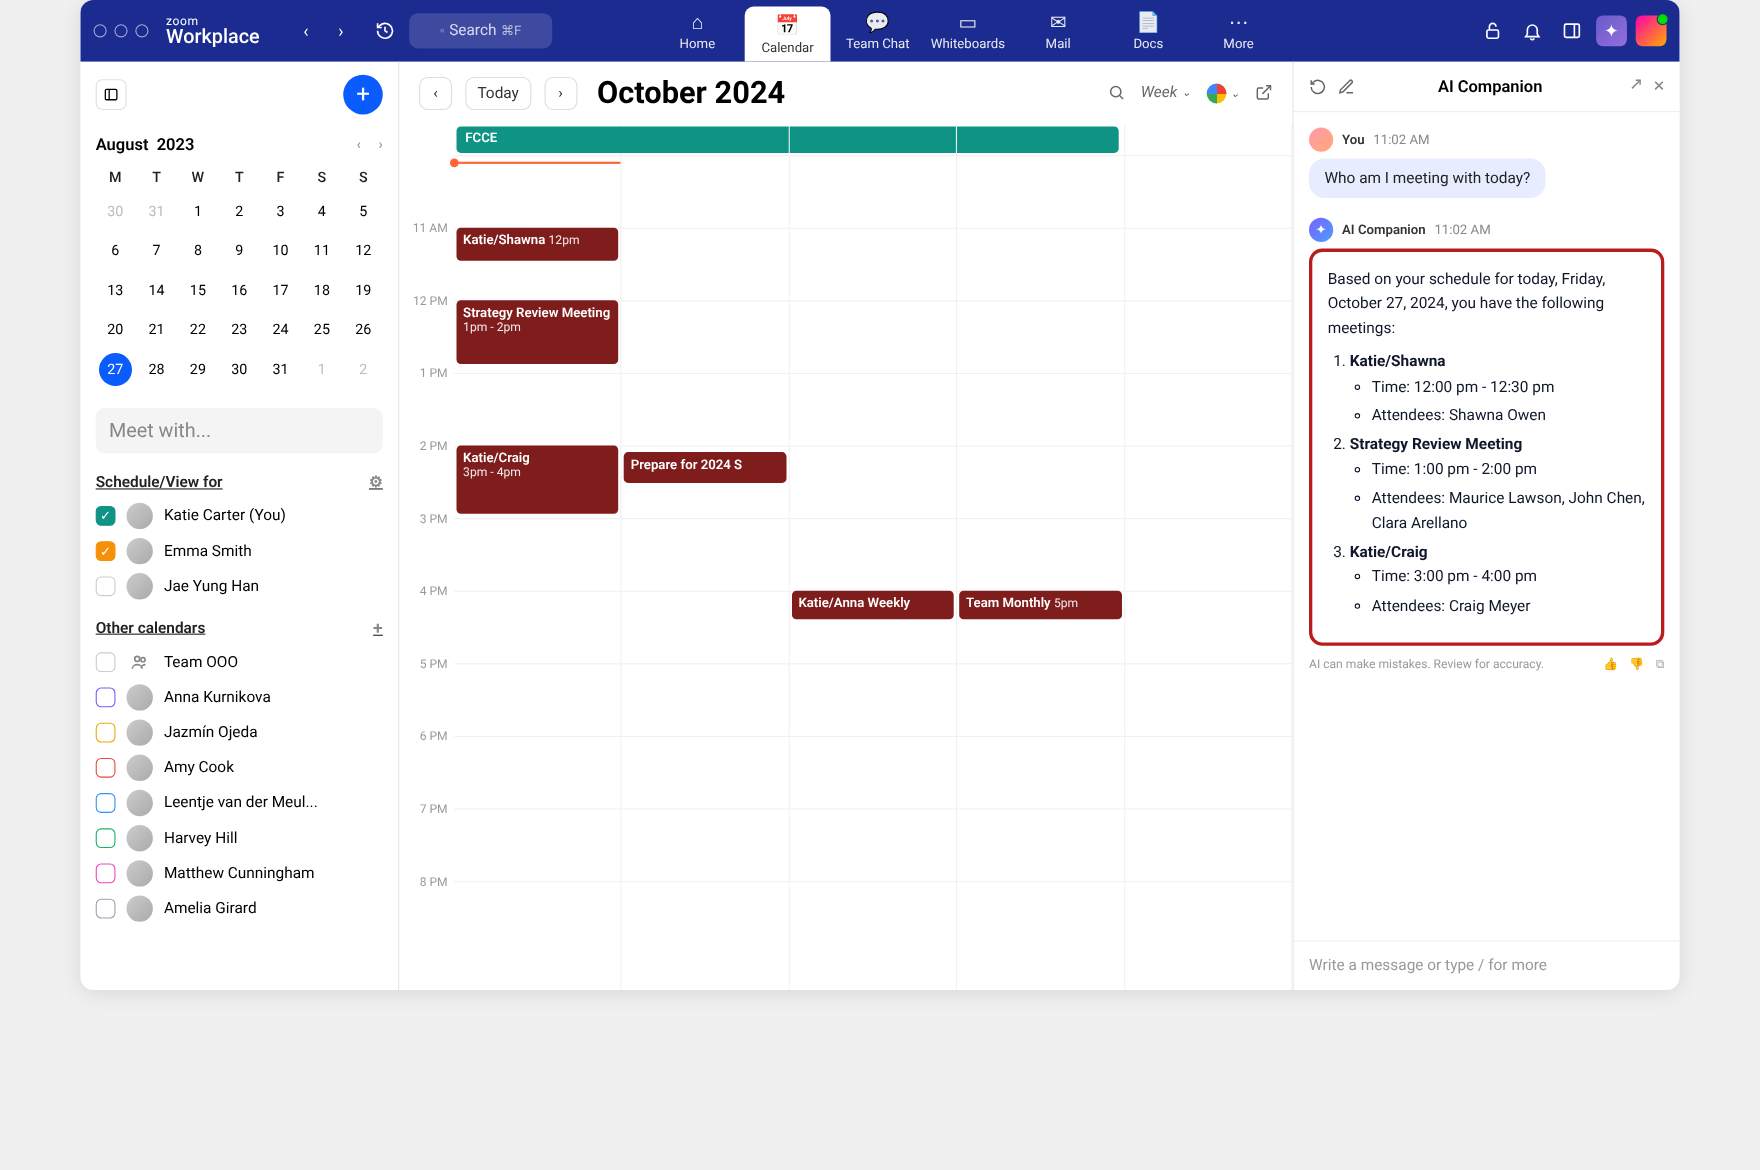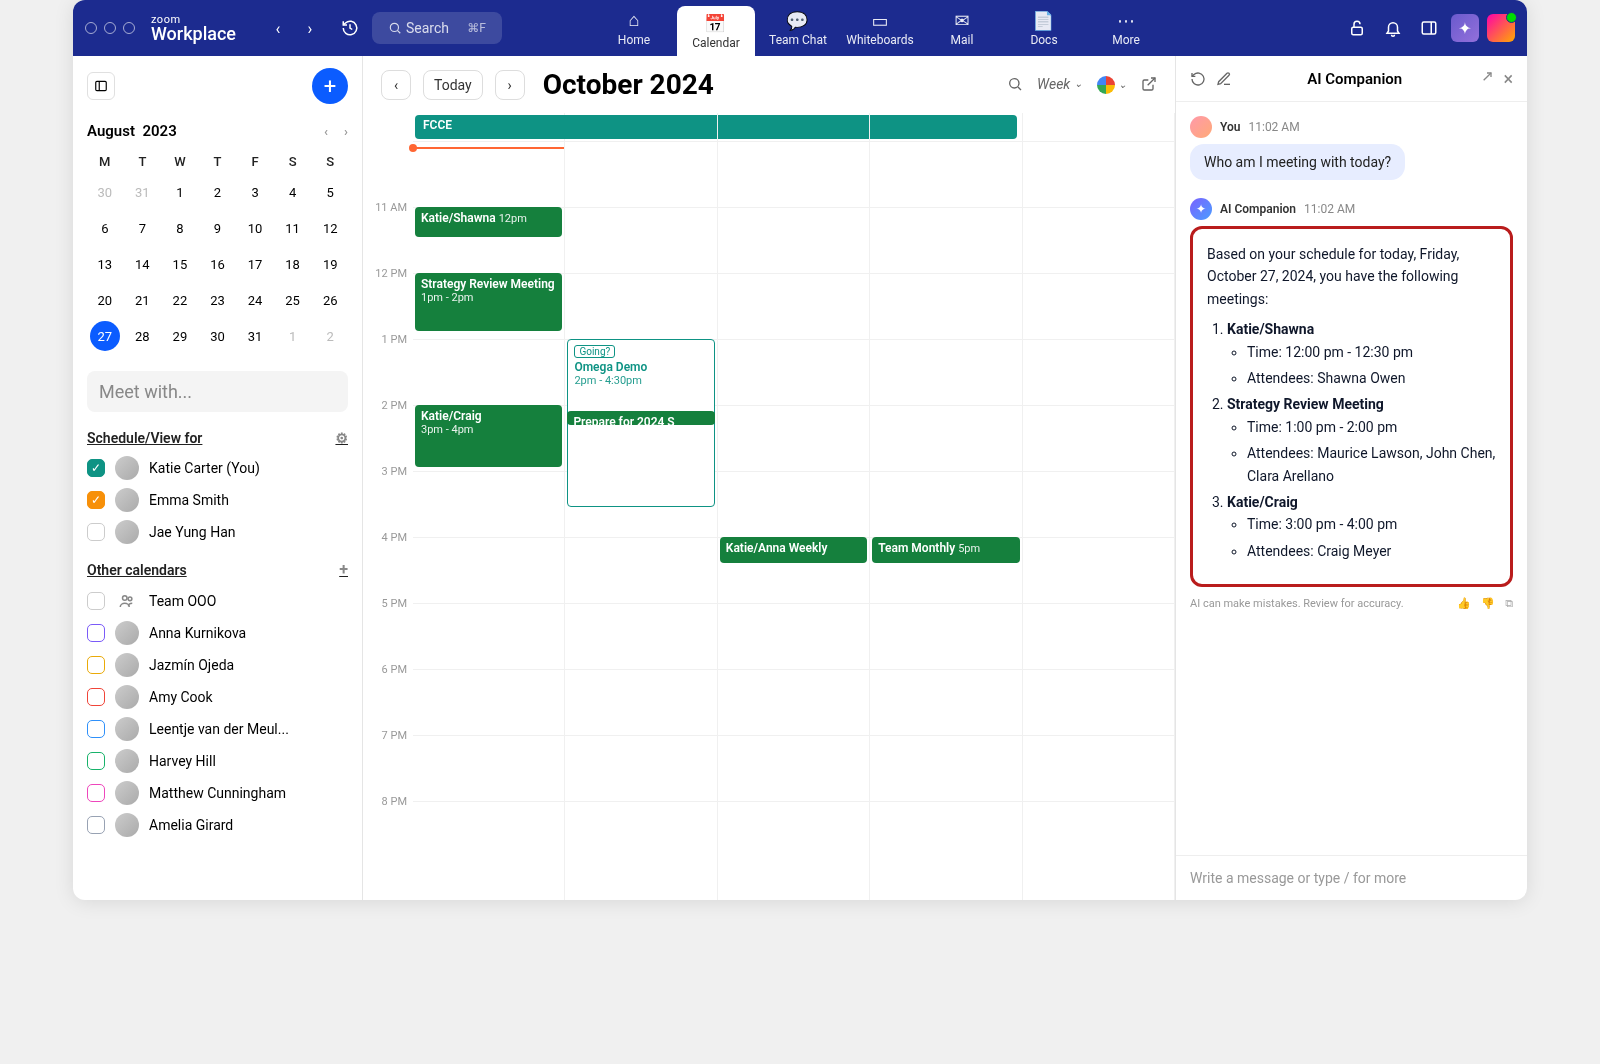--- a/index.html
+++ b/index.html
@@ -8,21 +8,21 @@
 
 
 .topbar { background: #1c2b8f; height: 56px; display: flex; align-items: center; padding: 0 12px; color: #fff; gap: 8px; }
 .traffic { display: flex; gap: 7px; margin-right: 8px; }
 .dot { width: 12px; height: 12px; border-radius: 50%; border: 1.5px solid rgba(255,255,255,.6); }
 .brand { display: flex; flex-direction: column; line-height: 1; margin-right: 20px; }
 .brand-top { font-size: 11px; letter-spacing: .5px; }
 .brand-bottom { font-size: 18px; font-weight: 500; }
 .nav-arrows { display: flex; gap: 4px; margin-right: 4px; }
 .ticon { width: 28px; height: 28px; display: flex; align-items: center; justify-content: center; border-radius: 6px; cursor: pointer; }
-.search-box { background: rgba(255,255,255,.15); border-radius: 8px; height: 32px; display: flex; align-items: center; padding: 0 16px; gap: 4px; width: 130px; font-size: 14px; color: rgba(255,255,255,.8); }
+.search-box { background: rgba(255,255,255,.15); border-radius: 8px; height: 32px; display: flex; align-items: center; padding: 0 28px; gap: 4px; width: 130px; font-size: 14px; color: rgba(255,255,255,.8); }
 .search-kbd { margin-left: auto; font-size: 12px; opacity: .8; }
 .tabs { display: flex; gap: 4px; margin: 0 auto; align-items: stretch; height: 56px; }
 .tab { display: flex; flex-direction: column; align-items: center; justify-content: center; width: 78px; font-size: 12px; cursor: pointer; color: rgba(255,255,255,.9); border-radius: 8px 8px 0 0; gap: 2px; }
 .tab.active { background: #fff; color: #333; margin-top: 6px; }
 .tab-icon { font-size: 18px; }
 .topbar-right { display: flex; gap: 8px; align-items: center; margin-left: auto; }
 .avatar { width: 28px; height: 28px; border-radius: 6px; background: linear-gradient(135deg,#f0a,#fa0); position: relative; }
 .avatar::after { content:''; position:absolute; width:9px; height:9px; background:#0d0; border-radius:50%; top:-2px; right:-2px; border:1.5px solid #1c2b8f; }
 .ai-btn { width: 28px; height: 28px; border-radius: 6px; background: linear-gradient(135deg,#6a5acd,#9370db); display:flex; align-items:center; justify-content:center; }
 
@@ -82,21 +82,21 @@
 
 .time-grid { display:flex; height:760px; overflow:hidden; }
 .time-col { width:50px; display:flex; flex-direction:column; }
 .time-label { height:66px; font-size:11px; color:#999; text-align:right; padding-right:6px; position:relative; top:-6px; }
 .day-cols { flex:1; display:flex; position:relative; }
 .day-col { flex:1; border-right:1px solid #f0f0f0; position:relative; }
 .hour-line { height:66px; border-top:1px solid #f0f0f0; }
 .now-line { position:absolute; left:0; right:0; height:2px; background:#f63; z-index:5; }
 .now-line::before { content:''; width:8px; height:8px; background:#f63; border-radius:50%; position:absolute; left:-4px; top:-3px; }
 .event { position:absolute; left:2px; right:2px; border-radius:4px; padding:4px 6px; font-size:12px; color:#fff; overflow:hidden; cursor:pointer; }
-.event.teal { background:#15803d; }
+.event.teal { background:#7f1d1d; }
 .event.outline { background:#fff; color:#0e9384; border:1.5px solid #0e9384; }
 .event .et { font-weight:600; font-size:12px; }
 .event .es { font-size:11px; opacity:.9; }
 .event .badge { display:inline-block; border:1px solid #0e9384; color:#0e9384; font-size:10px; padding:0 4px; border-radius:3px; margin-bottom:2px; }
 
 
 .ai-panel { width:352px; border-left:1px solid #e5e5e5; display:flex; flex-direction:column; }
 .ai-head { display:flex; align-items:center; padding:12px 14px; border-bottom:1px solid #eee; gap:10px; }
 .ai-title { font-weight:600; font-size:15px; flex:1; text-align:center; }
 .ai-body { flex:1; padding:14px; overflow-y:auto; font-size:14px; }
@@ -434,22 +434,21 @@
                 <div class="hour-line"></div>
                 <div class="hour-line"></div>
                 <div class="hour-line"></div>
                 <div class="hour-line"></div>
                 <div class="hour-line"></div>
                 <div class="hour-line"></div>
                 <div class="hour-line"></div>
                 <div class="hour-line"></div>
                 <div class="hour-line"></div>
                 <div class="hour-line"></div>
-                <div class="event outline" style="top: 198px; height: 168px;"><span class="badge">Going?</span><br><div class="et">Omega Demo</div><div class="es">2pm - 4:30pm</div></div>
-                <div class="event teal" style="top: 270px; height: 14px;">
+                <div class="event teal" style="top: 270px; height: 28px;">
                   <div class="et">Prepare for 2024 S</div>
                 </div>
               </div>
               <div class="day-col">
                 <div class="hour-line"></div>
                 <div class="hour-line"></div>
                 <div class="hour-line"></div>
                 <div class="hour-line"></div>
                 <div class="hour-line"></div>
                 <div class="hour-line"></div>

